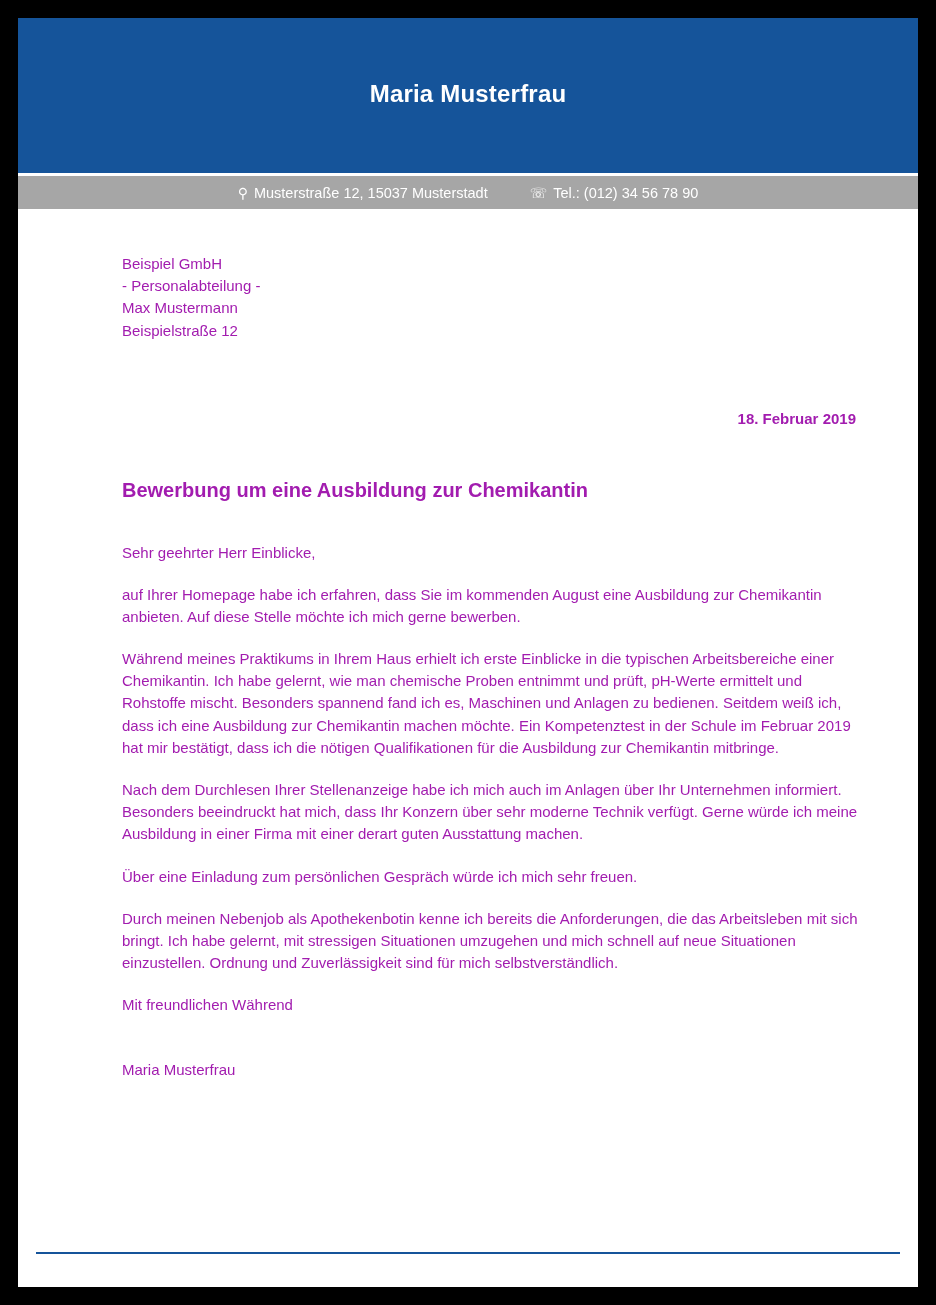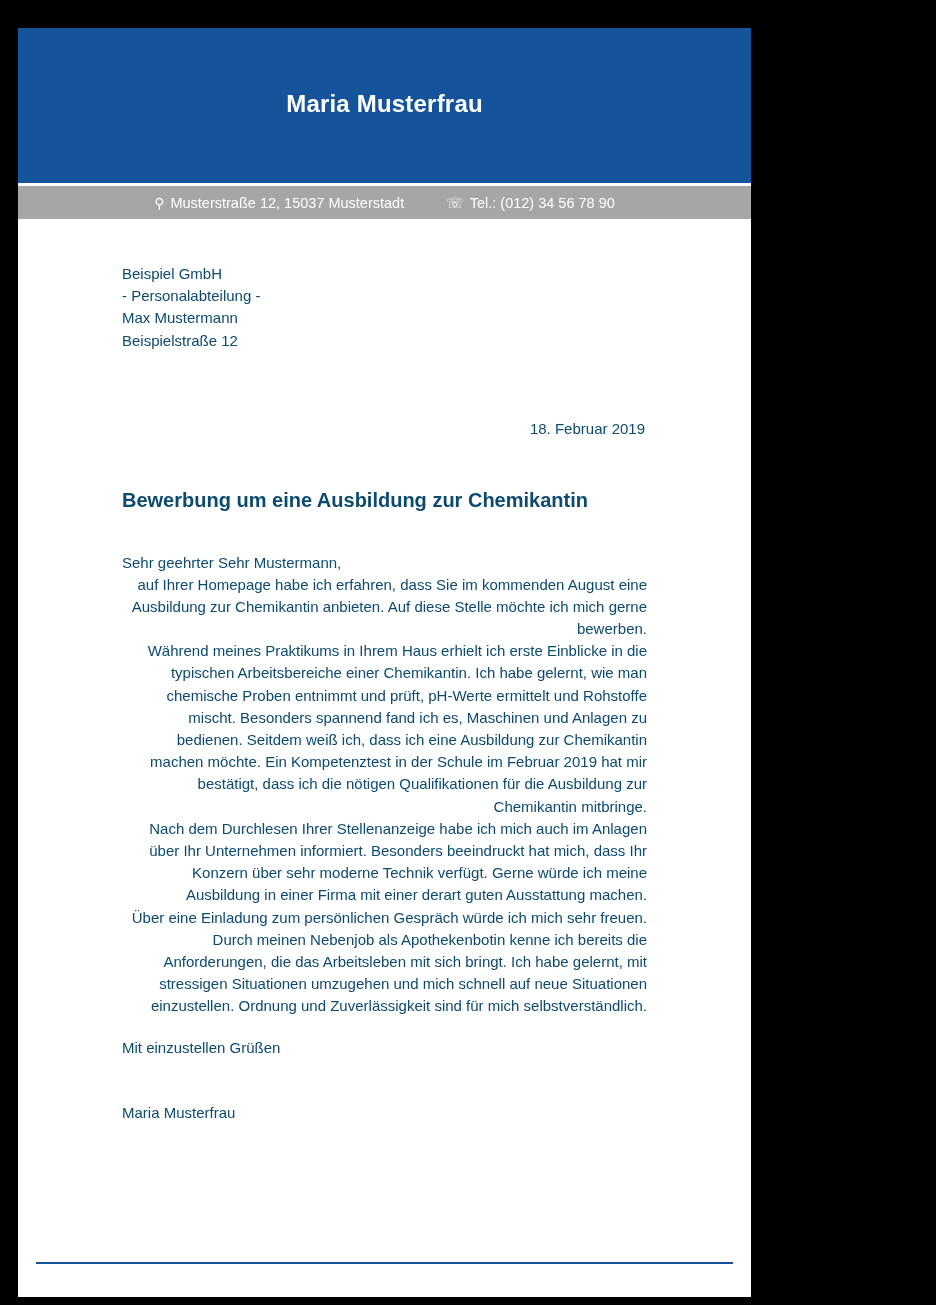--- a/index.html
+++ b/index.html
@@ -10,22 +10,22 @@
   body {
     width: 936px;
     height: 1305px;
     overflow: hidden;
     font-family: "Liberation Sans", sans-serif;
   }
 
   .page {
     position: absolute;
     left: 18px;
-    top: 28px;
-    width: 733px;
+    top: 18px;
+    width: 900px;
     height: 1269px;
     background: #ffffff;
     box-sizing: border-box;
     overflow: hidden;
   }
 
   
   .header-band {
     position: relative;
     height: 155px;
@@ -61,51 +61,53 @@
     white-space: nowrap;
   }
   .contact-item .icon {
     display: inline-block;
     font-size: 14px;
     line-height: 1;
   }
 
   
   .letter {
-    padding: 44px 104px 0 104px;
-    color: #0c4a6e;
+    padding: 44px 60px 0 104px;
+    color: #a21caf;
     font-size: 15px;
     line-height: 1.48;
   }
 
   .recipient {
     margin: 0;
   }
   .recipient div {
     white-space: nowrap;
   }
 
   .date {
     margin-top: 66px;
     text-align: right;
     padding-right: 2px;
+    font-weight: bold;
   }
 
   .subject {
     margin-top: 46px;
     font-weight: bold;
     font-size: 20px;
   }
 
   .salutation {
     margin-top: 36px;
   }
 
   .para {
-    text-align: right;
+    margin-top: 20px;
+    text-align: left;
   }
 
   .closing {
     margin-top: 20px;
   }
 
   .signature {
     margin-top: 42px;
   }
 
@@ -153,29 +155,29 @@
       <div>Beispiel GmbH</div>
       <div>- Personalabteilung -</div>
       <div>Max Mustermann</div>
       <div>Beispielstraße 12</div>
     </div>
 
     <div class="date">18. Februar 2019</div>
 
     <div class="subject">Bewerbung um eine Ausbildung zur Chemikantin</div>
 
-    <div class="salutation">Sehr geehrter Sehr Mustermann,</div>
+    <div class="salutation">Sehr geehrter Herr Einblicke,</div>
 
     <div class="para">auf Ihrer Homepage habe ich erfahren, dass Sie im kommenden August eine Ausbildung zur Chemikantin anbieten. Auf diese Stelle möchte ich mich gerne bewerben.</div>
     <div class="para">Während meines Praktikums in Ihrem Haus erhielt ich erste Einblicke in die typischen Arbeitsbereiche einer Chemikantin. Ich habe gelernt, wie man chemische Proben entnimmt und prüft, pH-Werte ermittelt und Rohstoffe mischt. Besonders spannend fand ich es, Maschinen und Anlagen zu bedienen. Seitdem weiß ich, dass ich eine Ausbildung zur Chemikantin machen möchte. Ein Kompetenztest in der Schule im Februar 2019 hat mir bestätigt, dass ich die nötigen Qualifikationen für die Ausbildung zur Chemikantin mitbringe.</div>
     <div class="para">Nach dem Durchlesen Ihrer Stellenanzeige habe ich mich auch im Anlagen über Ihr Unternehmen informiert. Besonders beeindruckt hat mich, dass Ihr Konzern über sehr moderne Technik verfügt. Gerne würde ich meine Ausbildung in einer Firma mit einer derart guten Ausstattung machen.</div>
     <div class="para">Über eine Einladung zum persönlichen Gespräch würde ich mich sehr freuen.</div>
     <div class="para">Durch meinen Nebenjob als Apothekenbotin kenne ich bereits die Anforderungen, die das Arbeitsleben mit sich bringt. Ich habe gelernt, mit stressigen Situationen umzugehen und mich schnell auf neue Situationen einzustellen. Ordnung und Zuverlässigkeit sind für mich selbstverständlich.</div>
 
-    <div class="closing">Mit einzustellen Grüßen</div>
+    <div class="closing">Mit freundlichen Während</div>
 
     <div class="signature">Maria Musterfrau</div>
 
   </div>
 
   <div class="footer-rule"></div>
   <div class="footer-band"></div>
 
 </div>
 

